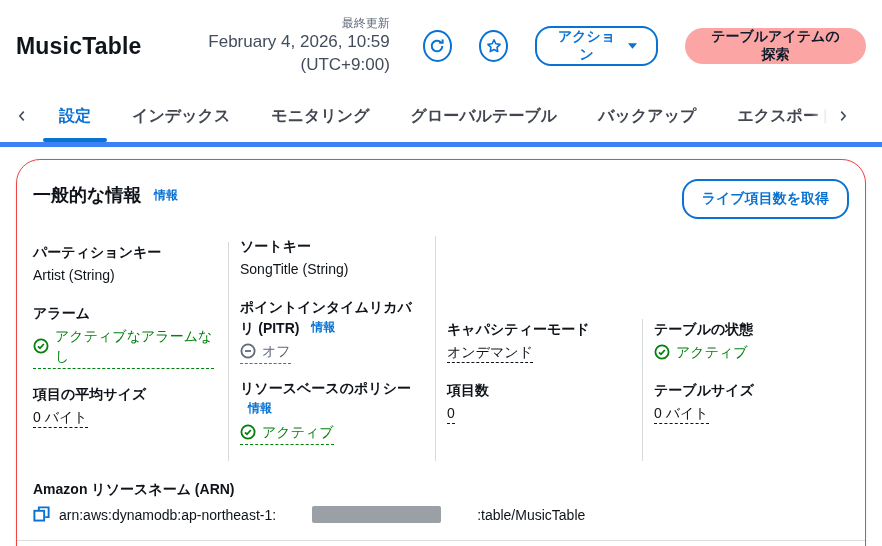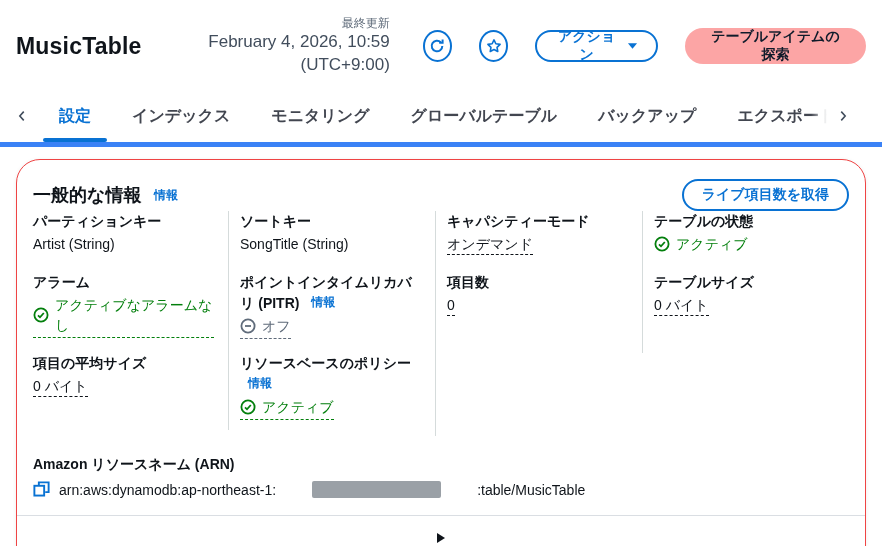--- a/index.html
+++ b/index.html
@@ -10,21 +10,21 @@
   .header { display: flex; align-items: center; padding: 15px 16px 8px 16px; }
   .page-title { font-size: 23px; font-weight: 700; letter-spacing: .2px; color: #0f141a; }
   .header-right { margin-left: auto; display: flex; align-items: center; gap: 27px; }
   .updated { text-align: right; margin-right: 6px; line-height: 1.35; }
   .updated-label { font-size: 12px; color: #5f6b7a; }
   .updated-value { font-size: 17px; color: #414d5c; }
 
   button { font-family: inherit; cursor: pointer; background: none; border: none; }
   .icon-btn { width: 32px; height: 32px; border: 2px solid #0972d3; border-radius: 50%;
               color: #0972d3; display: flex; align-items: center; justify-content: center; background: #fff; }
-  .pill-btn { height: 32px; border: 2px solid #0972d3; border-radius: 16px; padding: 0 18px;
+  .pill-btn { height: 40px; border: 2px solid #0972d3; border-radius: 16px; padding: 0 18px;
               color: #0972d3; font-size: 14px; font-weight: 700; display: flex; align-items: center; gap: 9px; background: #fff; }
   .primary-btn { height: 36px; border-radius: 18px; padding: 0 20px; background: #fca5a5;
                  color: #0f1b2a; font-size: 14px; font-weight: 700; display: flex; align-items: center; }
 
   
   .tabs { display: flex; align-items: center; border-bottom: 5px solid #3b82f6; margin-top: 5px; padding: 0 6px; }
   .tab-scroll { padding: 0 9px; color: #414d5c; display: flex; align-items: center; }
   .tab-divider { width: 1px; background: #b6bec9; margin: 15px 0; }
   .tab { position: relative; padding: 16px 20px 15px; font-size: 16px; font-weight: 700;
          color: #424650; white-space: nowrap; cursor: pointer; }
@@ -38,21 +38,21 @@
   
   .card { margin: 12px 16px 0; background: #fff; border: 1px solid #ef4444; border-radius: 24px;
           box-shadow: 0 1px 4px rgba(0,7,22,.07); }
   .card-body { padding: 19px 16px 0; }
   .card-header { display: flex; align-items: flex-start; justify-content: space-between; }
   .card-title-wrap { padding-top: 4px; }
   .card-title { display: inline; font-size: 18px; font-weight: 700; }
   .info-link { color: #0972d3; font-size: 12px; font-weight: 700; margin-left: 8px;
                text-decoration: none; vertical-align: 2px; cursor: pointer; }
 
-  .kv-grid { display: flex; align-items: flex-start; }
+  .kv-grid { display: flex; align-items: flex-end; margin-top: 17px; }
   .kv-col { flex: 1 1 0; padding-right: 14px; }
   .kv-col:not(:last-child) { border-right: 1px solid #d5dbdb; }
   .kv-col + .kv-col { padding-left: 11px; }
   .cell { min-height: 61px; }
   .cell.r2 { min-height: 81px; }
   .cell.r3 { margin-bottom: 16px; }
   .cell-label { font-size: 14px; font-weight: 700; line-height: 20px; color: #0f141a; }
   .cell-value { font-size: 14px; line-height: 20px; margin-top: 3px; color: #0f141a; }
   .dashed { border-bottom: 1px dashed currentColor; padding-bottom: 2px; cursor: pointer; }
   .status { display: inline-flex; align-items: center; gap: 6px; }

